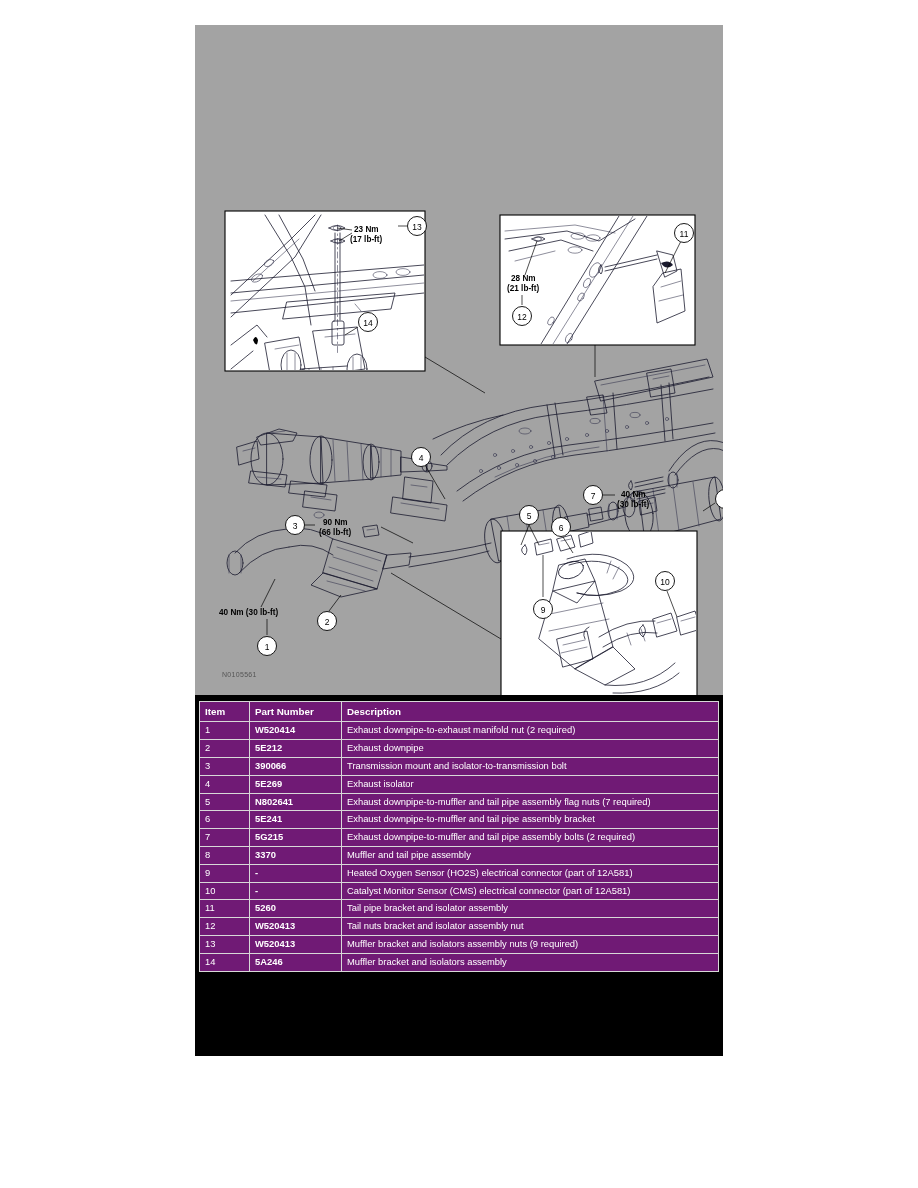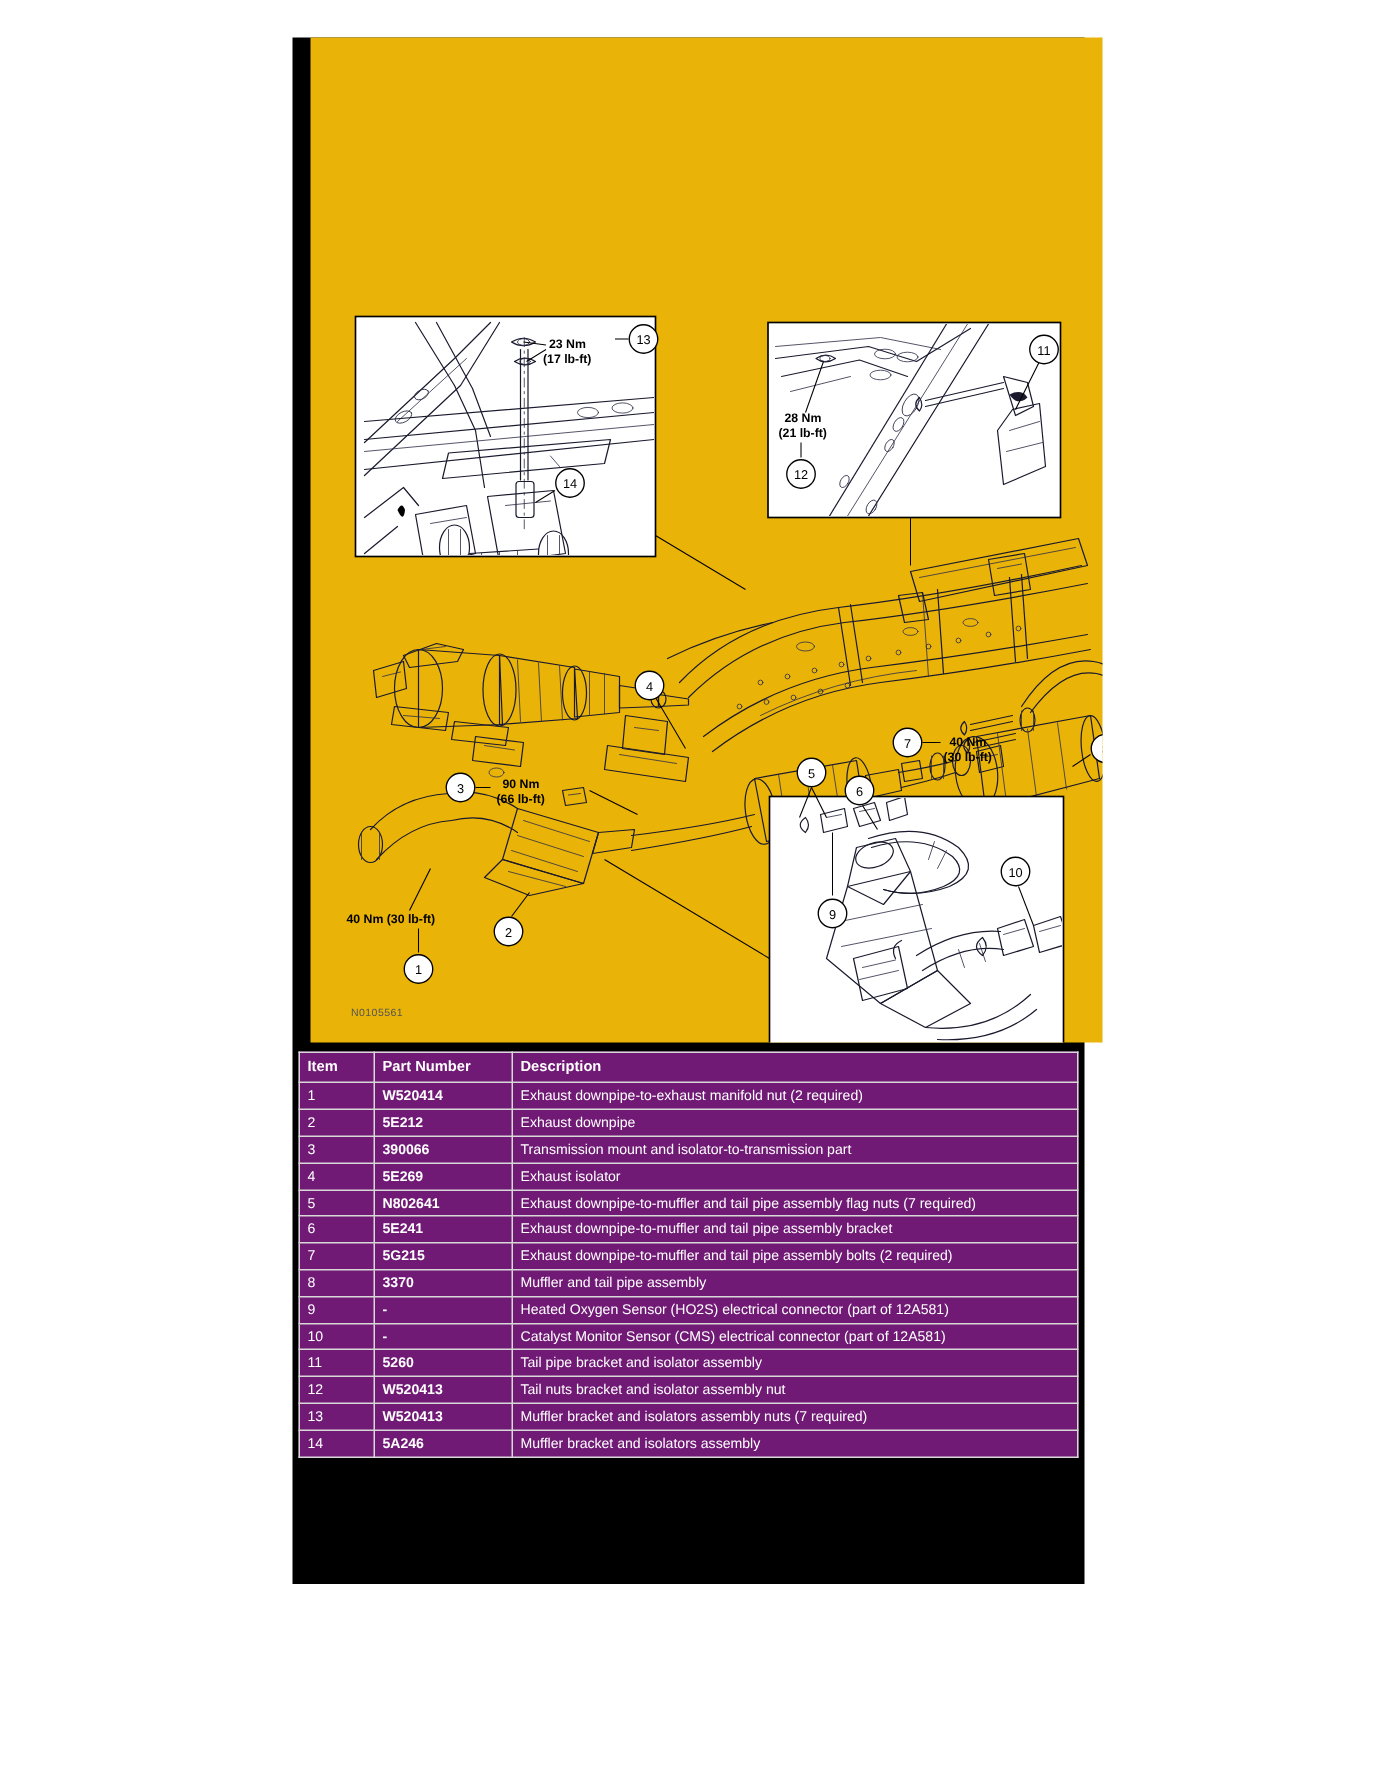--- a/index.html
+++ b/index.html
@@ -6,22 +6,22 @@
   body{width:918px;height:1188px;position:relative;font-family:"Liberation Sans",sans-serif;overflow:hidden;}
 
   
   #page-panel{
     position:absolute;left:195px;top:25px;width:528px;height:1031px;
     background:#000;
   }
 
   
   #diagram{
-    position:absolute;left:12px;top:0;width:528px;height:670px;
-    background:#eab308;
+    position:absolute;left:0;top:0;width:528px;height:670px;
+    background:#a3a3a3;
   }
   #diagram svg{display:block;}
 
   .dgm-text{font-family:"Liberation Sans",sans-serif;font-size:8.2px;font-weight:bold;fill:#000;}
   .fig-id{font-family:"Liberation Sans",sans-serif;font-size:7px;fill:#555;letter-spacing:.3px;}
   .balloon-txt{font-family:"Liberation Sans",sans-serif;font-size:8.5px;fill:#000;text-anchor:middle;}
   .ln{fill:none;stroke:#1a1a2e;stroke-width:.8;stroke-linejoin:round;stroke-linecap:round;}
   .ln-thin{fill:none;stroke:#30304a;stroke-width:.55;stroke-linecap:round;}
   .ln-lead{fill:none;stroke:#000;stroke-width:.7;}
   .box-out{fill:#fff;stroke:#000;stroke-width:1.1;}
@@ -448,21 +448,21 @@
             <td>Exhaust downpipe-to-exhaust manifold nut (2 required)</td>
           </tr>
           <tr>
             <td class="c-item">2</td>
             <td class="c-part">5E212</td>
             <td>Exhaust downpipe</td>
           </tr>
           <tr>
             <td class="c-item">3</td>
             <td class="c-part">390066</td>
-            <td>Transmission mount and isolator-to-transmission part</td>
+            <td>Transmission mount and isolator-to-transmission bolt</td>
           </tr>
           <tr>
             <td class="c-item">4</td>
             <td class="c-part">5E269</td>
             <td>Exhaust isolator</td>
           </tr>
           <tr>
             <td class="c-item">5</td>
             <td class="c-part">N802641</td>
             <td>Exhaust downpipe-to-muffler and tail pipe assembly flag nuts (7 required)</td>
@@ -498,21 +498,21 @@
             <td>Tail pipe bracket and isolator assembly</td>
           </tr>
           <tr>
             <td class="c-item">12</td>
             <td class="c-part">W520413</td>
             <td>Tail nuts bracket and isolator assembly nut</td>
           </tr>
           <tr>
             <td class="c-item">13</td>
             <td class="c-part">W520413</td>
-            <td>Muffler bracket and isolators assembly nuts (7 required)</td>
+            <td>Muffler bracket and isolators assembly nuts (9 required)</td>
           </tr>
           <tr>
             <td class="c-item">14</td>
             <td class="c-part">5A246</td>
             <td>Muffler bracket and isolators assembly</td>
           </tr>
         </tbody>
       </table>
     </div>
 

